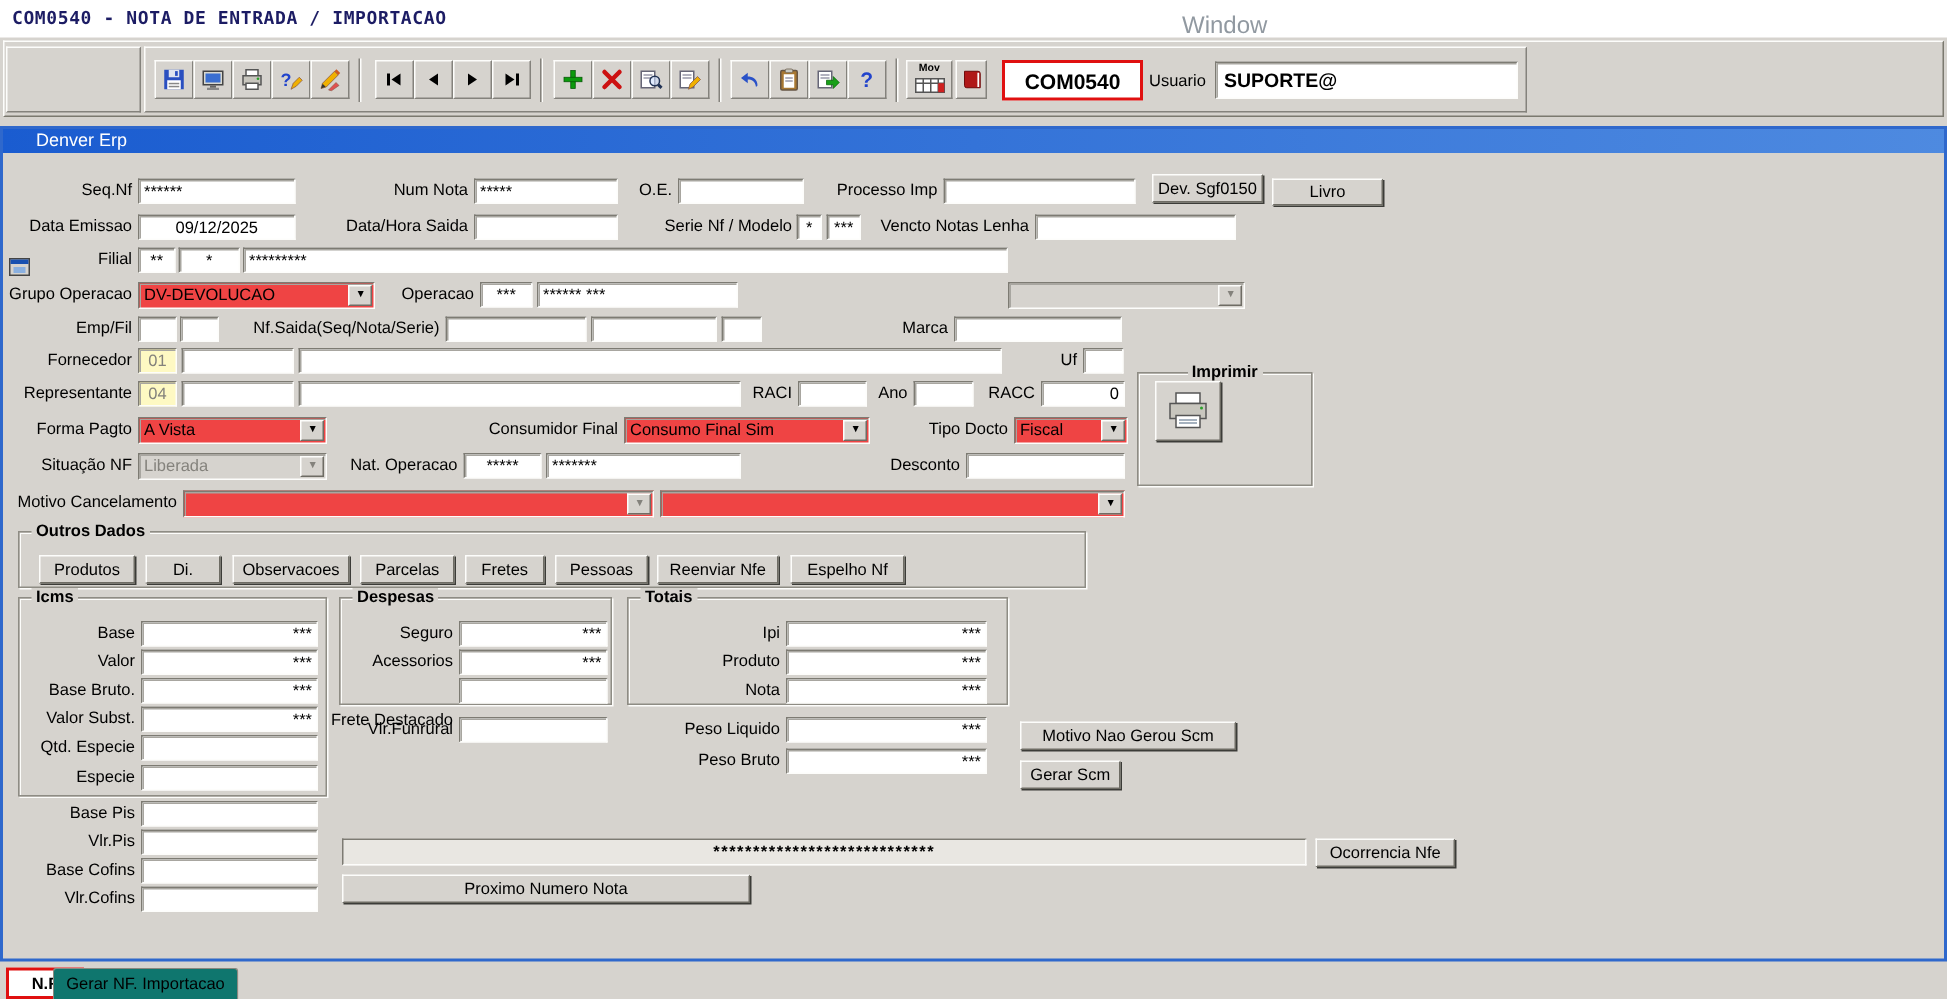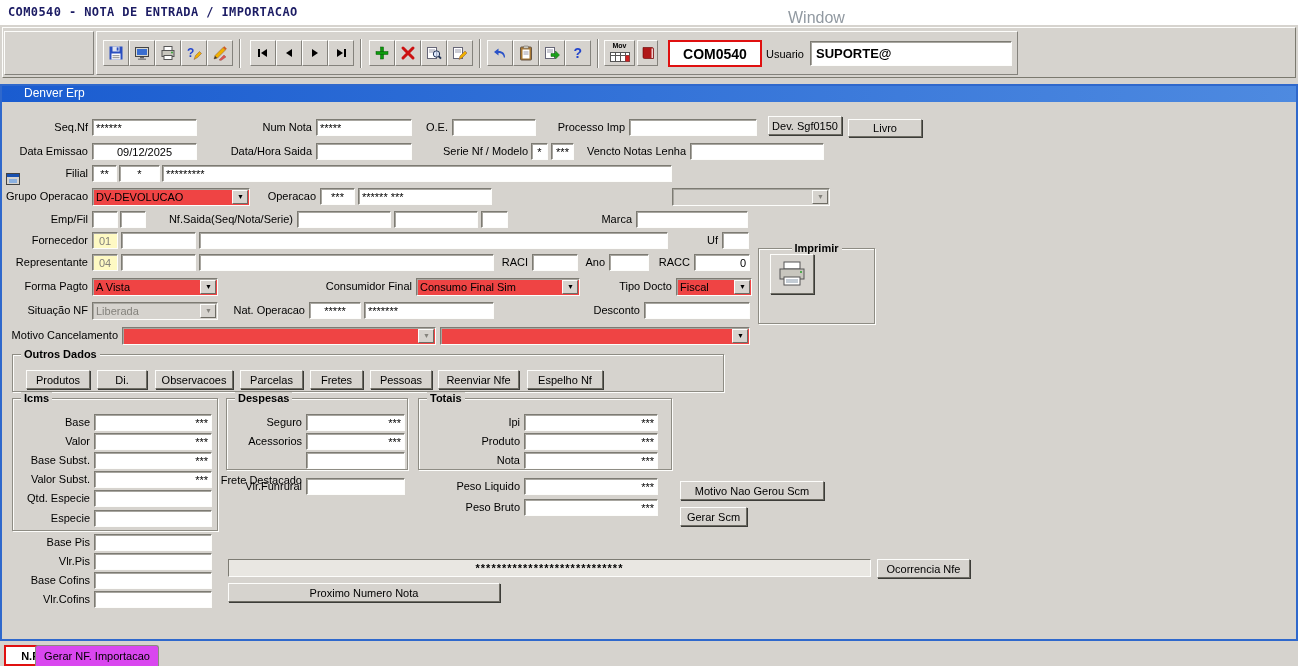--- a/index.html
+++ b/index.html
@@ -45,21 +45,21 @@
   .ca{position:absolute;right:1px;top:1px;width:16px;height:14px;background:#d6d3ce;
     border:1px solid;border-color:#fdfdfb #6e6c64 #6e6c64 #fdfdfb;cursor:pointer}
   .ca::after{content:"▼";position:absolute;left:4px;top:2px;font-size:7px;color:#000}
   .ca.dim::after{color:#84827c}
   .g{position:absolute;border:1px solid #8e8c84;box-shadow:1px 1px 0 #fdfdfb, inset 1px 1px 0 #fdfdfb}
   .gt{position:absolute;top:-7px;left:8px;background:#d6d3ce;padding:0 3px;font-size:11px;font-weight:bold;white-space:nowrap}
   .gt.ctr{left:50%;transform:translateX(-50%)}
   
   .tab{position:absolute;top:645px;height:21px;font-size:11px;display:flex;align-items:center;justify-content:center;cursor:pointer;white-space:nowrap}
   .tab.active{background:#fff;border:2px solid #e01010;font-weight:bold;color:#000}
-  .tab.idle{background:#d946ef;border:1px solid #8a887f;border-bottom:none;border-radius:3px 3px 0 0;color:#000}
+  .tab.idle{background:#0f766e;border:1px solid #8a887f;border-bottom:none;border-radius:3px 3px 0 0;color:#000}
   .movtxt{font-size:7px;font-weight:bold;line-height:8px;display:block;text-align:center}
 </style>
 </head>
 <body>
 
 <div class="screen">
 
   <div class="hdr">
     <span class="hdr-title">COM0540 - NOTA DE ENTRADA / IMPORTACAO</span>
     <span class="hdr-caption">Window</span>
@@ -362,21 +362,21 @@
   <button class="b" style="left:438px;top:370px;width:81px;height:19px">Reenviar Nfe</button>
   <button class="b" style="left:527px;top:370px;width:76px;height:19px">Espelho Nf</button>
 
   <div class="g" style="left:12px;top:398px;width:206px;height:133px">
     <span class="gt">Icms</span>
   </div>
   <span class="l" style="left:6px;top:416px;width:84px">Base</span>
   <input class="f rgt" style="left: 94px; top: 414px; width: 118px;" value="***">
   <span class="l" style="left:6px;top:435px;width:84px">Valor</span>
   <input class="f rgt" style="left: 94px; top: 433px; width: 118px;" value="***">
-  <span class="l" style="left:6px;top:454px;width:84px">Base Subst.</span>
+  <span class="l" style="left:6px;top:454px;width:84px">Base Bruto.</span>
   <input class="f rgt" style="left: 94px; top: 452px; width: 118px;" value="***">
   <span class="l" style="left:6px;top:473px;width:84px">Valor Subst.</span>
   <input class="f rgt" style="left: 94px; top: 471px; width: 118px;" value="***">
   <span class="l" style="left:6px;top:492px;width:84px">Qtd. Especie</span>
   <input class="f" style="left: 94px; top: 490px; width: 118px;" value="">
   <span class="l" style="left:6px;top:512px;width:84px">Especie</span>
   <input class="f" style="left: 94px; top: 510px; width: 118px;" value="">
   <span class="l" style="left:6px;top:536px;width:84px">Base Pis</span>
   <input class="f" style="left: 94px; top: 534px; width: 118px;" value="">
   <span class="l" style="left:6px;top:555px;width:84px">Vlr.Pis</span>

